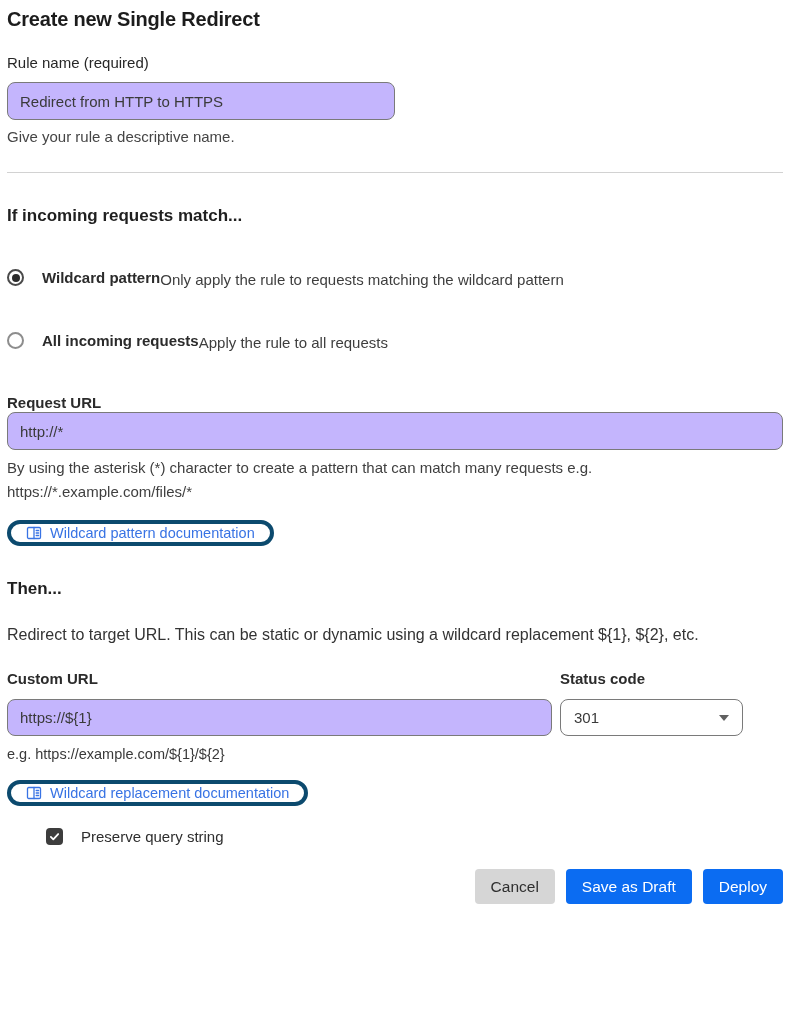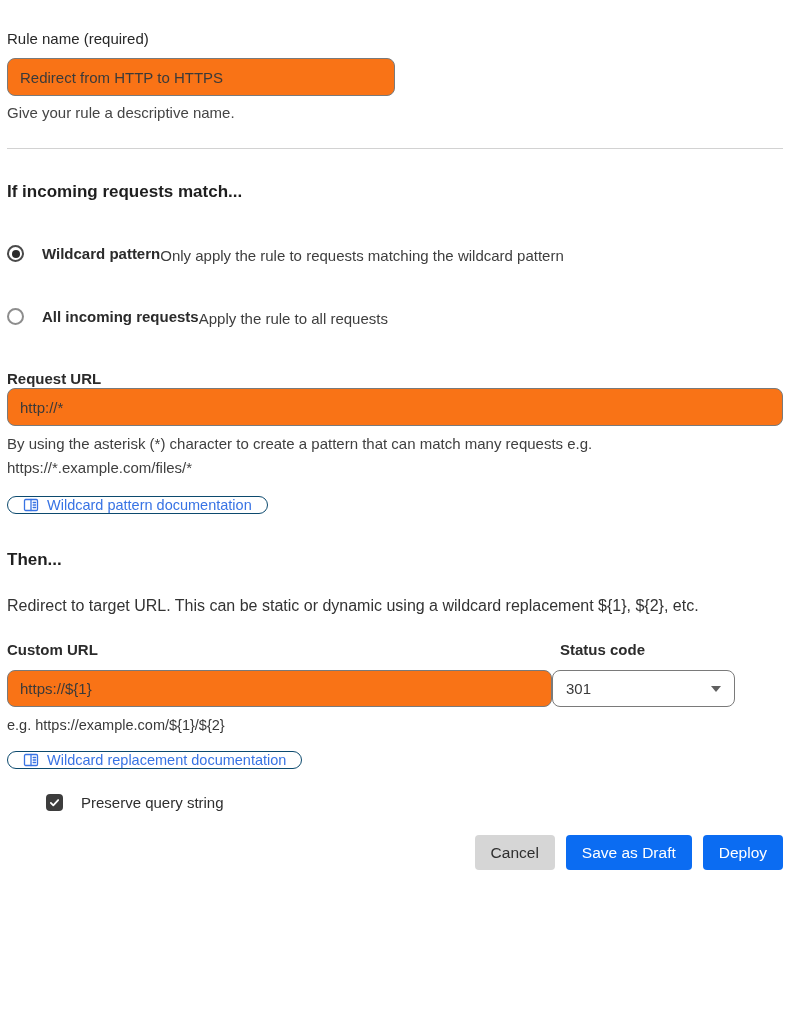--- a/index.html
+++ b/index.html
@@ -32,21 +32,21 @@
   .rule-name-label { margin-top: 23px; }
   .text-input {
     display: block;
     height: 38px;
     border: 1px solid #7a7a7a;
     border-radius: 8px;
     padding: 0 12px;
     font-family: inherit;
     font-size: 15px;
     color: #3a3a3a;
-    background: #f97316;
+    background: #c4b5fd;
     outline: none;
     width: 100%;
   }
   .rule-name-input { margin-top: 10px; width: 388px; }
   .help-text {
     font-size: 15px;
     line-height: 20px;
     color: #454545;
   }
   .rule-name-help { margin-top: 7px; }
@@ -103,24 +103,24 @@
     line-height: 24px;
     color: #3e3e3e;
   }
   .request-url-label { margin-top: 39px; }
   .request-url-input { }
   .request-url-help { margin-top: 6px; line-height: 24px; color: #3f3f3f; }
   .doc-button {
     display: inline-flex;
     align-items: center;
     gap: 8px;
-    height: 18px;
+    height: 26px;
     padding: 0 15px;
     margin-top: 16px;
-    border: 1px solid #0c4a6e;
+    border: 4px solid #0c4a6e;
     border-radius: 14px;
     background: #fff;
     color: #3873e4;
     font-family: inherit;
     font-size: 14.5px;
     cursor: pointer;
   }
   .doc-button svg { display: block; }
   .then-heading { margin-top: 32px; }
   .then-desc {
@@ -129,21 +129,21 @@
     line-height: 21px;
     color: #333;
   }
   .target-row {
     display: flex;
     gap: 8px;
     margin-top: 25px;
   }
   .target-col { width: 545px; }
   .status-col { width: 223px; }
-  .target-inputs-row { display: flex; margin-top: 11px; }
+  .target-inputs-row { display: flex; gap: 8px; margin-top: 11px; }
   .target-url-input { width: 545px; height: 37px; }
   .status-select {
     width: 183px;
     height: 37px;
     border: 1px solid #7a7a7a;
     border-radius: 8px;
     background: #fff;
     display: flex;
     align-items: center;
     justify-content: space-between;
@@ -195,20 +195,21 @@
     cursor: pointer;
   }
   .btn-secondary { background: #d6d6d6; color: #2f2f2f; }
   .btn-primary { background: #0b6cf2; color: #ffffff; }
 </style>
 </head>
 <body>
 
 <div class="page">
 
+  <h1 class="page-title">Create new Single Redirect</h1>
 
   <div class="field-label rule-name-label">Rule name (required)</div>
   <input class="text-input rule-name-input" type="text" value="Redirect from HTTP to HTTPS" style="">
   <div class="help-text rule-name-help">Give your rule a descriptive name.</div>
 
   <hr class="divider">
 
   <h2 class="section-heading if-heading">If incoming requests match...</h2>
 
   <div class="radio-group">

